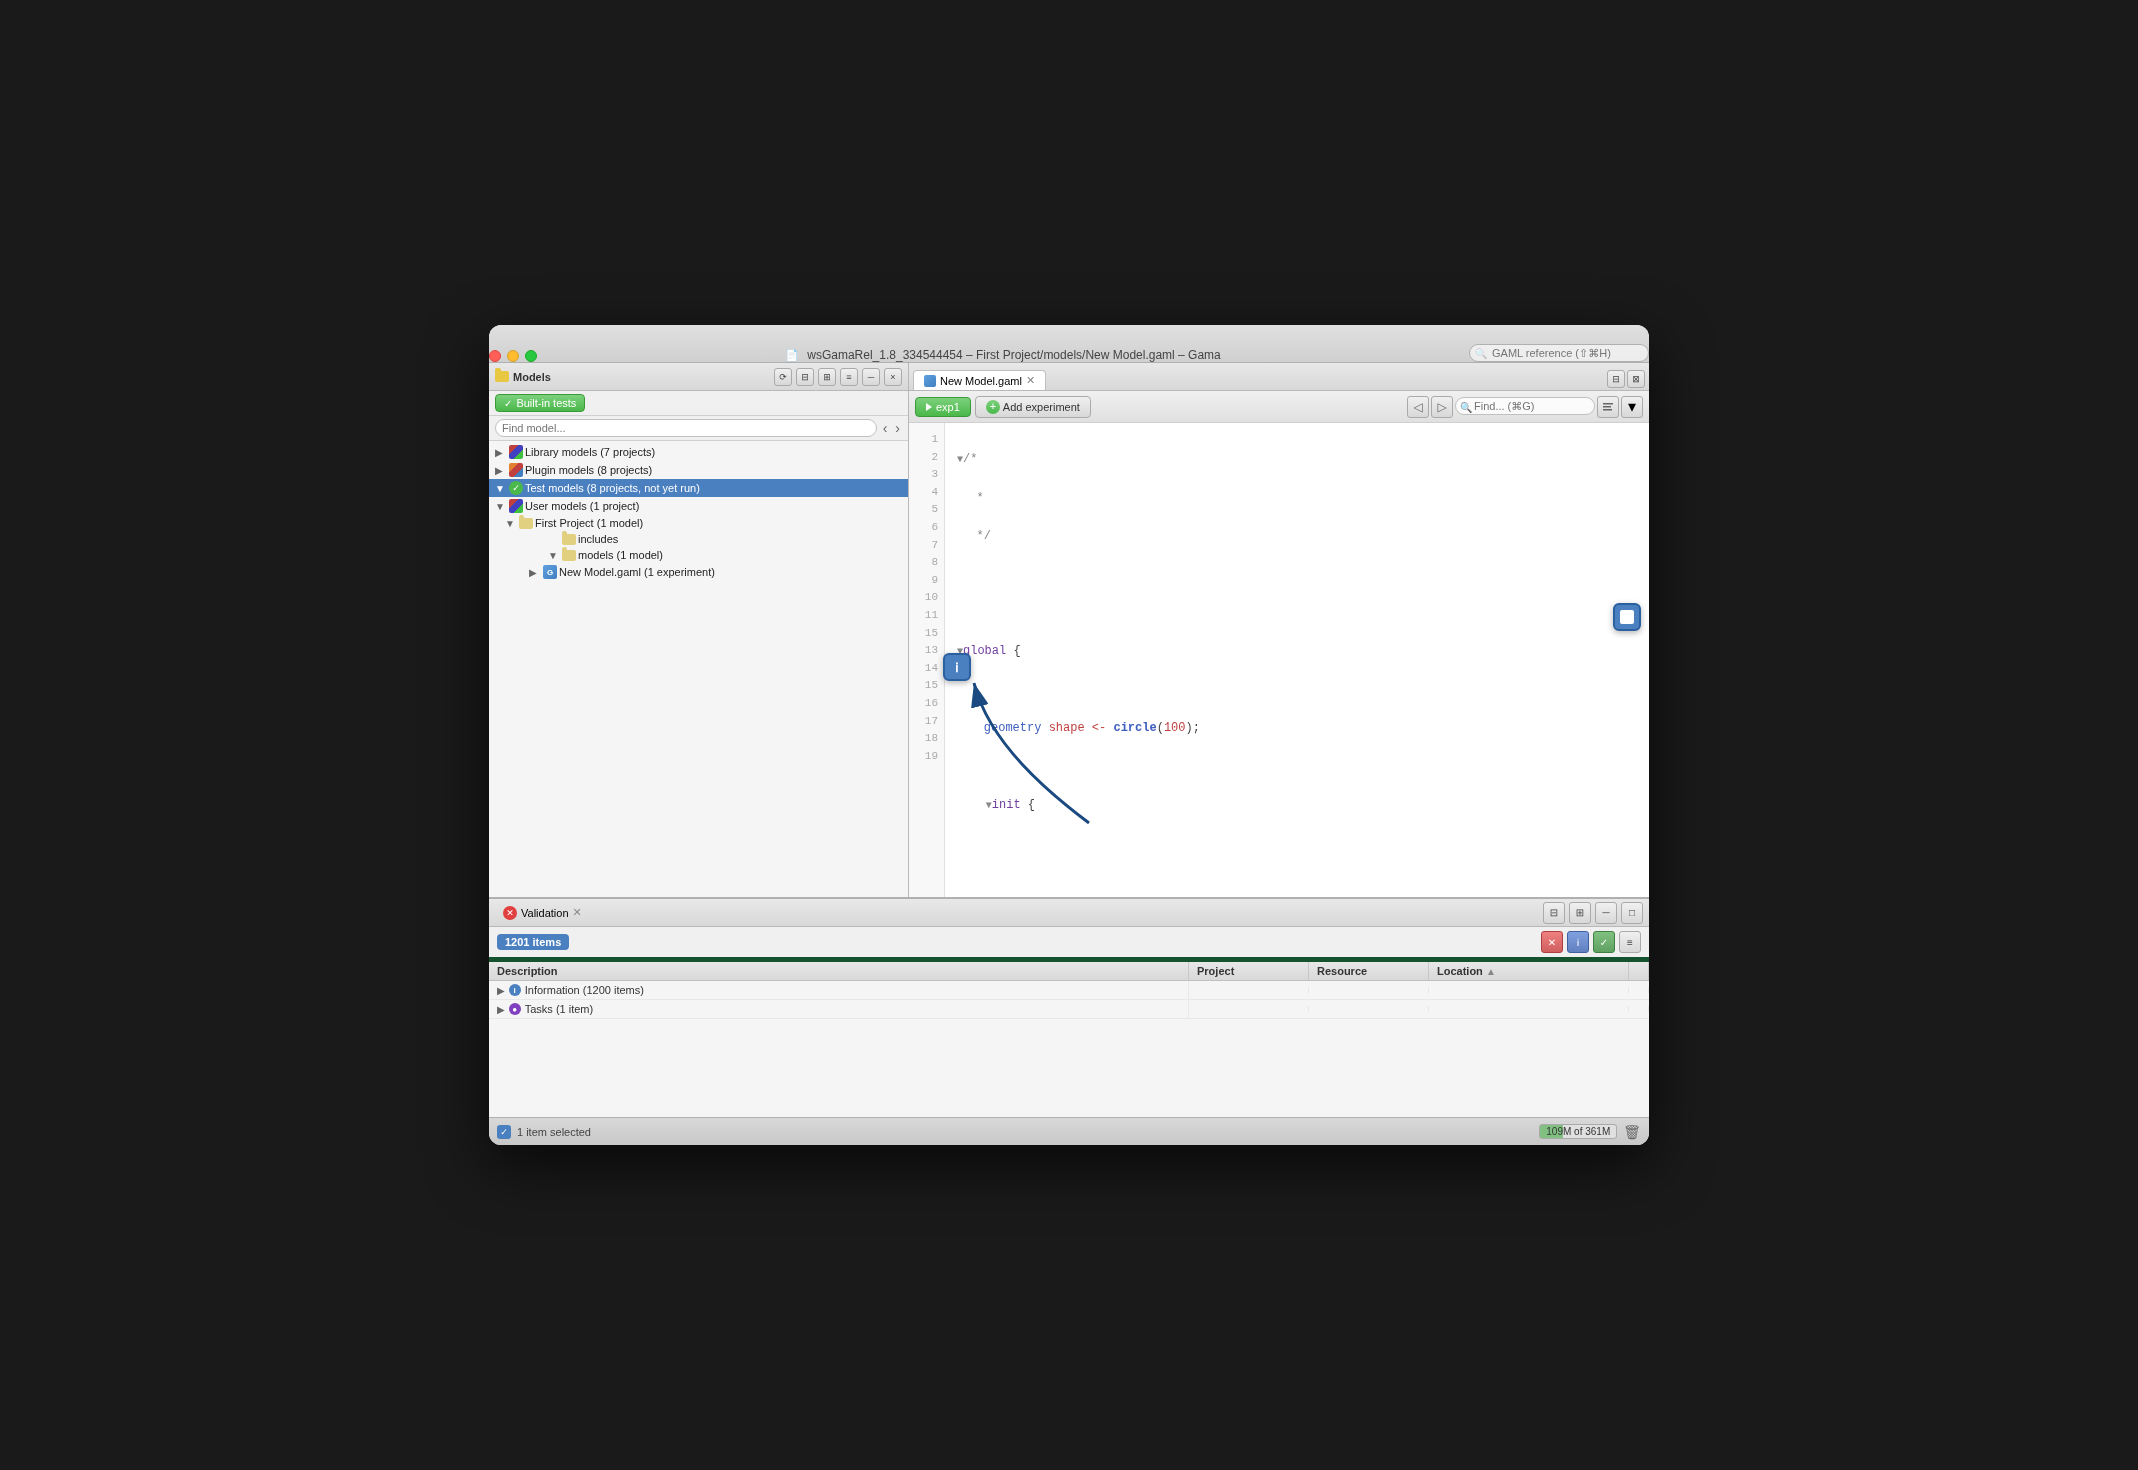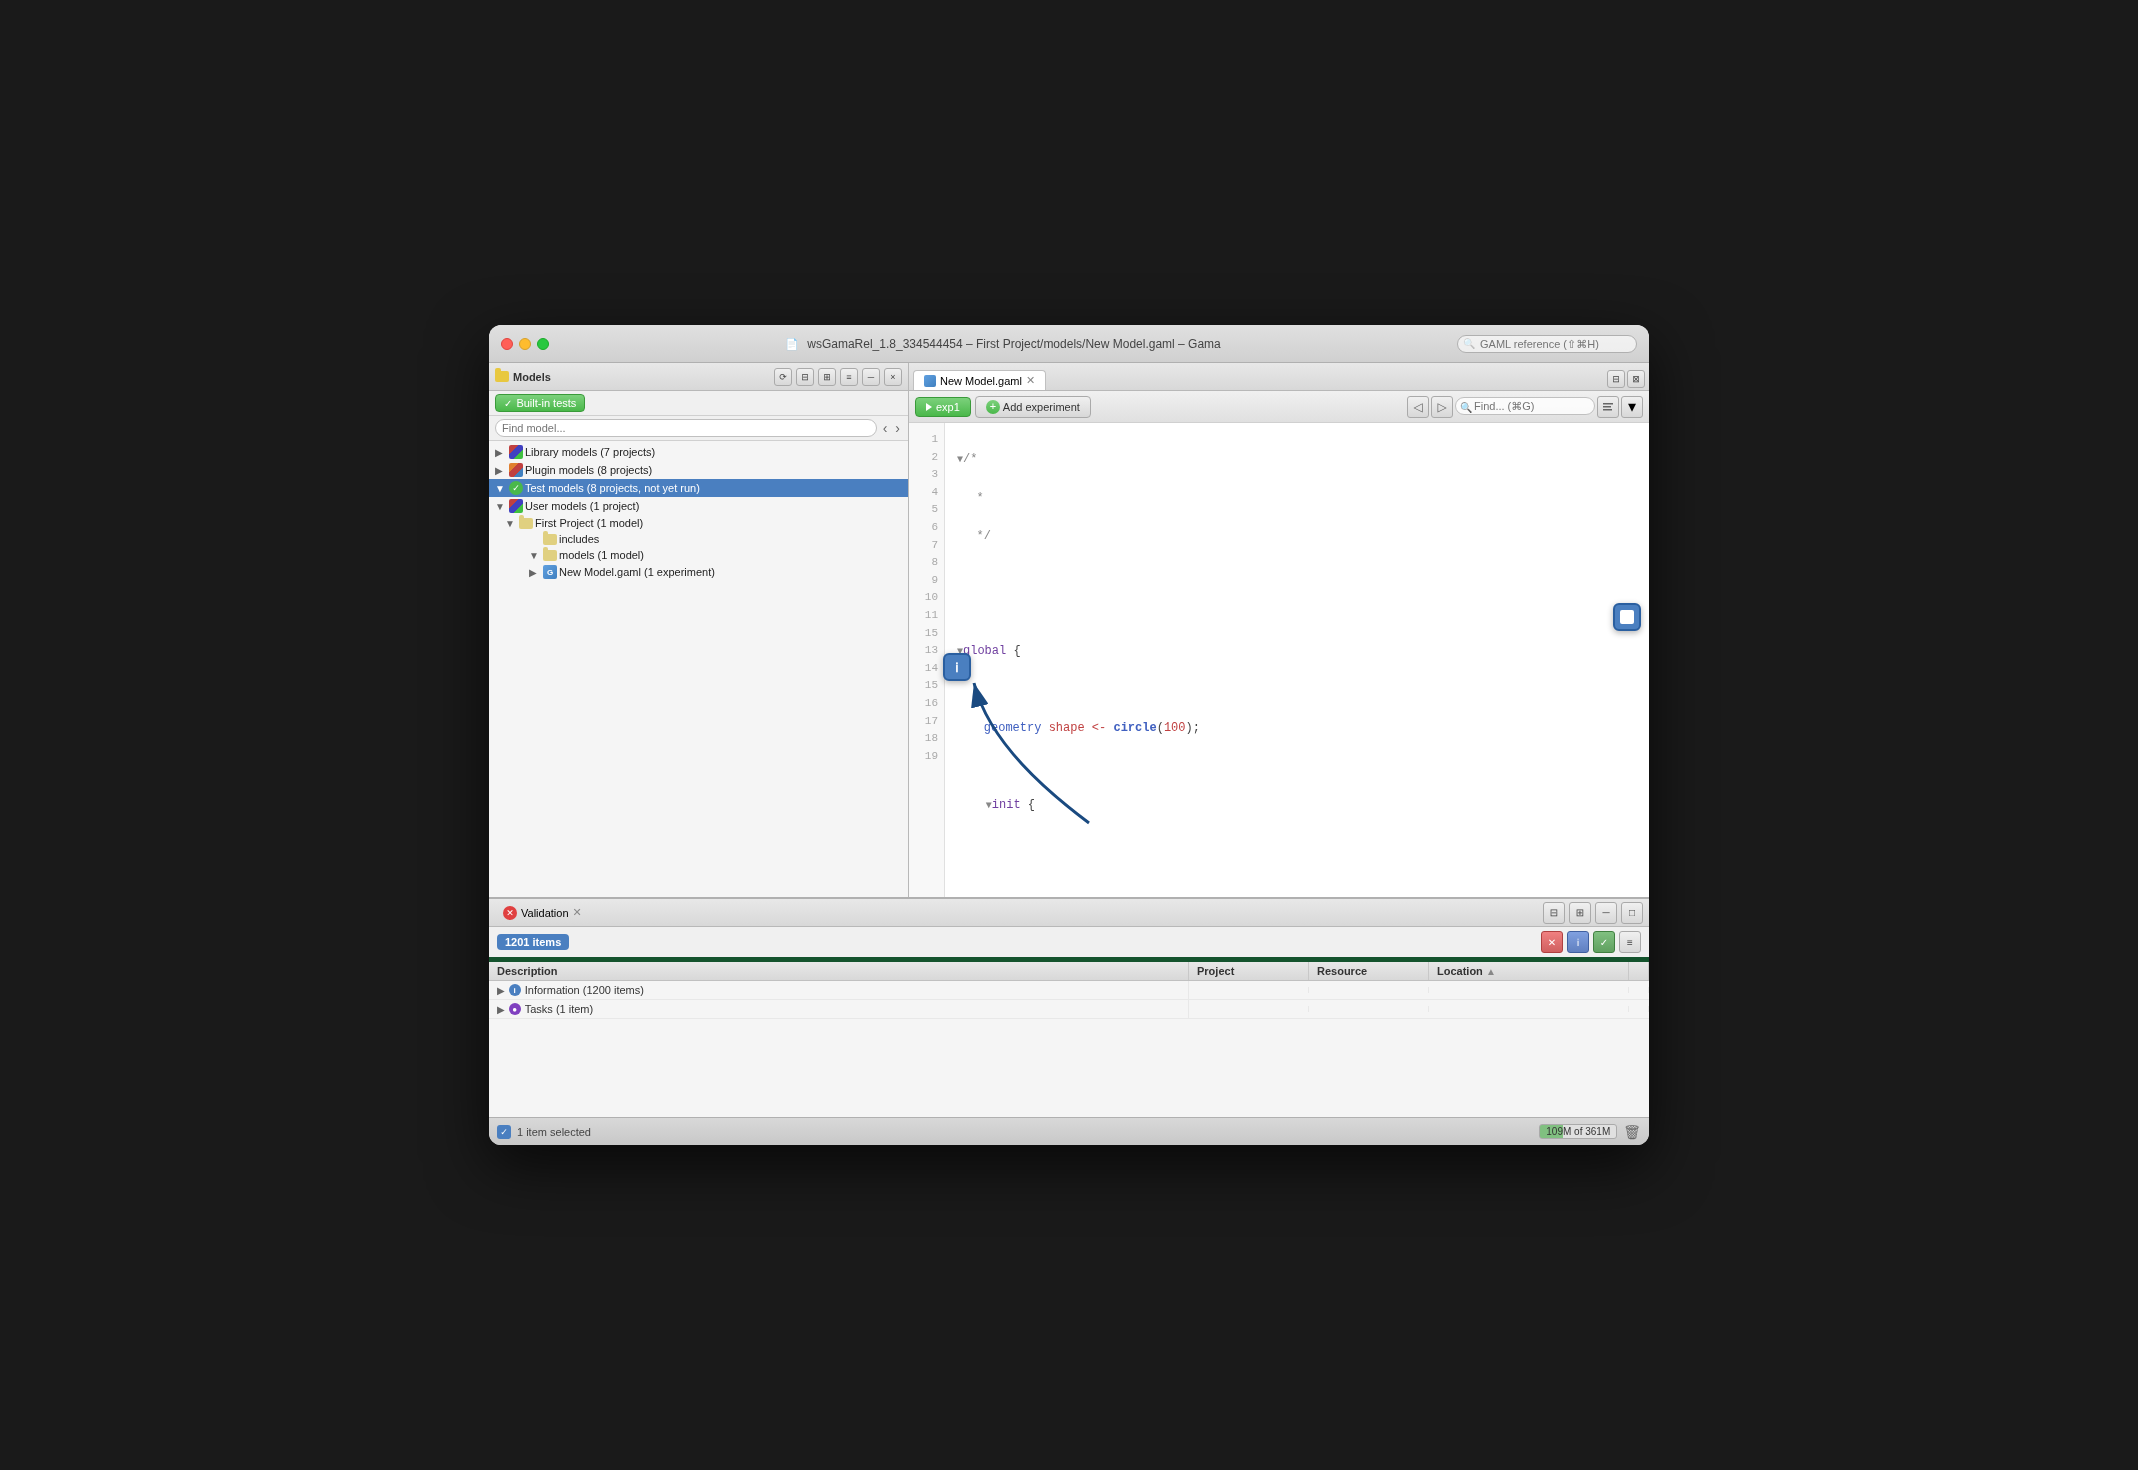--- a/index.html
+++ b/index.html
@@ -19,22 +19,22 @@
       box-shadow: 0 20px 60px rgba(0,0,0,0.7);
       display: flex;
       flex-direction: column;
       overflow: hidden;
     }
     
     .title-bar {
       background: linear-gradient(to bottom, #e0e0e0, #d0d0d0);
       height: 38px;
       display: flex;
-      align-items: center;
-      padding: 0 12px;
+      align-items: flex-end;
+      padding: 0 0;
       border-bottom: 1px solid #b0b0b0;
       border-radius: 12px 12px 0 0;
       flex-shrink: 0;
     }
     .traffic-lights {
       display: flex;
       gap: 6px;
       align-items: center;
     }
     .traffic-light {
@@ -246,21 +246,21 @@
     .tree-item.selected .tree-label { color: white; }
     .tree-arrow {
       font-size: 10px;
       color: #666;
       width: 12px;
       flex-shrink: 0;
     }
     .tree-item.selected .tree-arrow { color: white; }
     .tree-label { font-size: 11px; }
     .indent-1 { padding-left: 16px; }
-    .indent-2 { padding-left: 40px; }
+    .indent-2 { padding-left: 40px; margin-left: 19px; }
     .indent-3 { padding-left: 40px; }
     
     .icon-library {
       width: 14px;
       height: 14px;
       background: linear-gradient(135deg, #c04040 33%, #4040c0 33% 66%, #40c040 66%);
       border-radius: 2px;
     }
     .icon-plugin {
       width: 14px;

